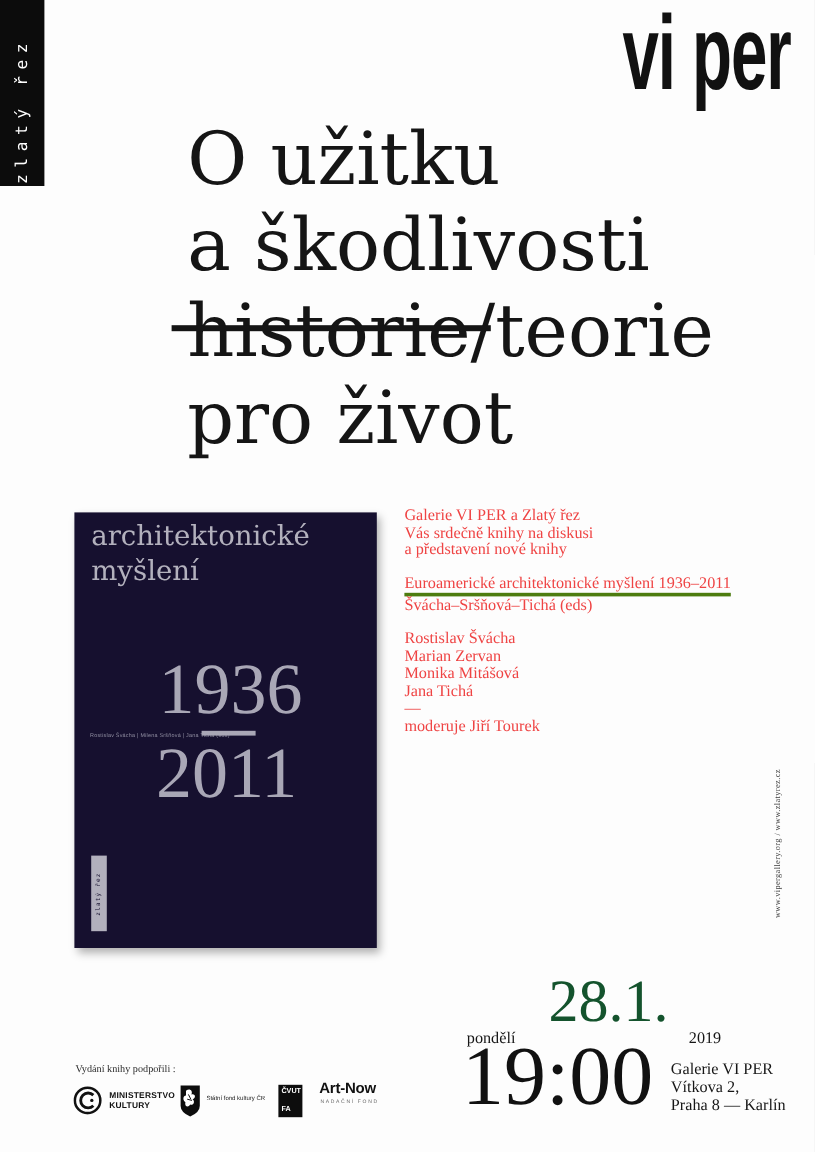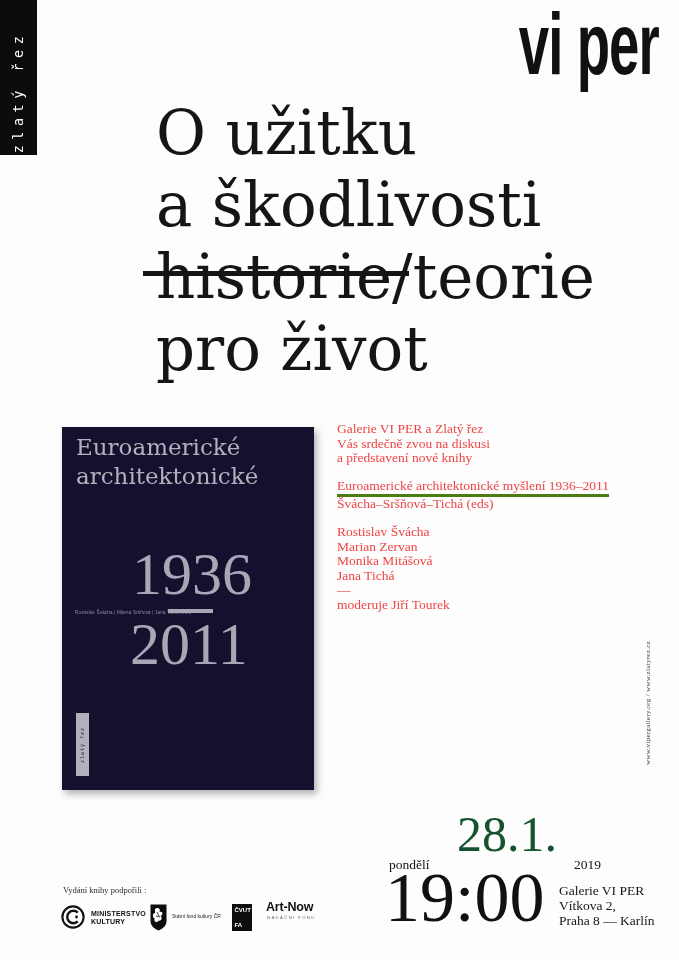--- a/index.html
+++ b/index.html
@@ -130,35 +130,35 @@
 
   <div class="main-title">
     <div>O užitku</div>
     <div>a škodlivosti</div>
     <div><span class="strike">historie</span><span>/teorie</span></div>
     <div>pro život</div>
   </div>
 
   <div class="book">
     <div class="book-title">
-      <div>Euroamerické</div>
       <div>architektonické</div>
+      <div>myšlení</div>
     </div>
     <div class="book-year y1936">1936</div>
     <div class="book-authors">Rostislav Švácha | Milena Sršňová | Jana Tichá (eds)</div>
     <div class="book-divider"></div>
     <div class="book-year y2011">2011</div>
     <div class="spine-tab">
       <span>zlatý řez</span>
     </div>
   </div>
 
   <div class="invite">
     <div>Galerie VI PER a Zlatý řez</div>
-    <div>Vás srdečně zvou na diskusi</div>
+    <div>Vás srdečně knihy na diskusi</div>
     <div>a představení nové knihy</div>
     <div class="gap"></div>
     <div><span class="utitle">Euroamerické architektonické myšlení 1936–2011</span></div>
     <div>Švácha–Sršňová–Tichá (eds)</div>
     <div class="gap"></div>
     <div>Rostislav Švácha</div>
     <div>Marian Zervan</div>
     <div>Monika Mitášová</div>
     <div>Jana Tichá</div>
     <div>—</div>

